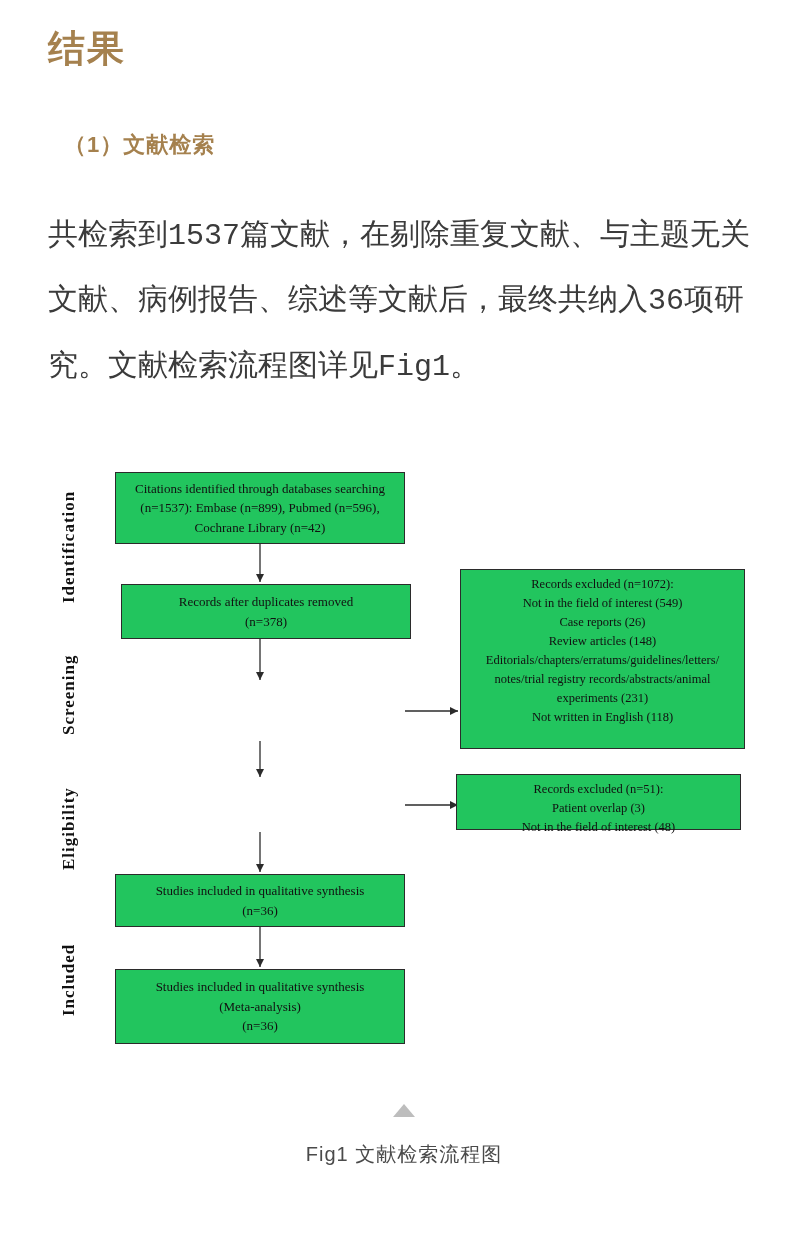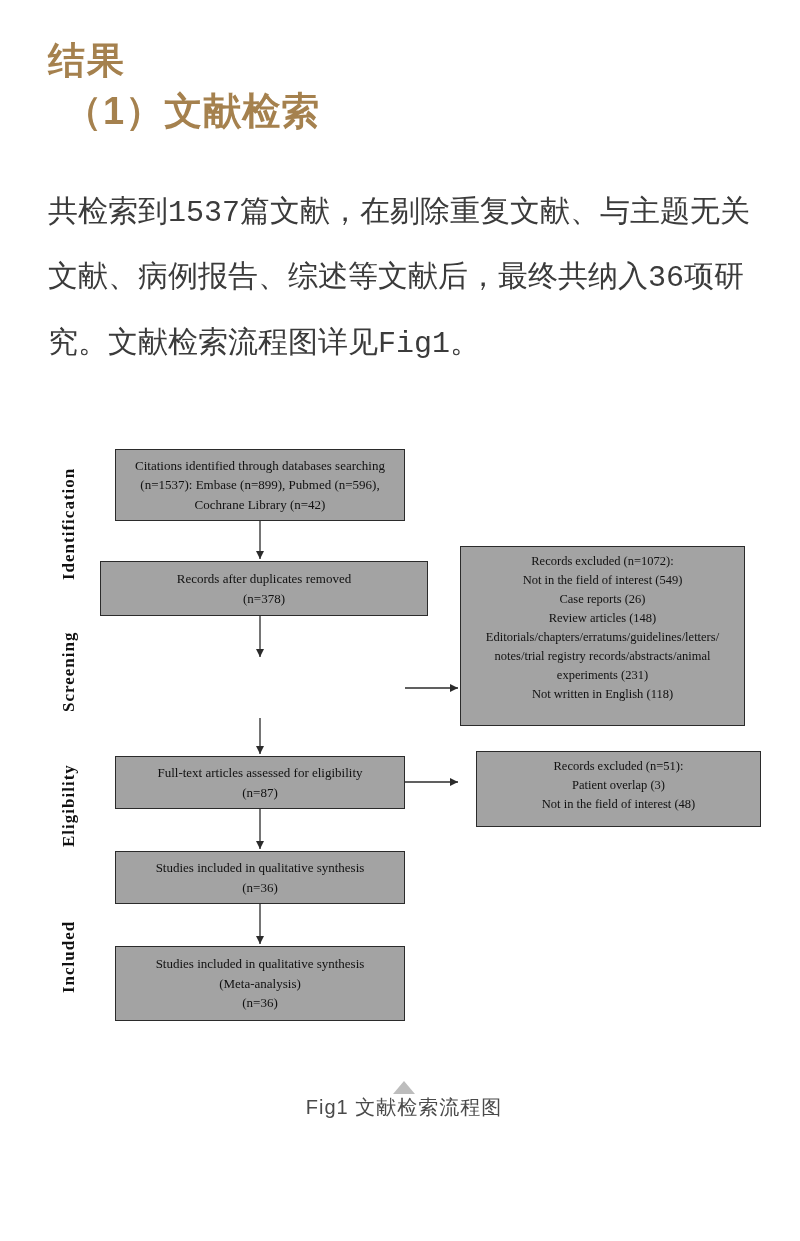--- a/index.html
+++ b/index.html
@@ -1,65 +1,65 @@
 <!DOCTYPE html>
 <html><head>
 <meta charset="utf-8">
 <style>
   * { margin:0; padding:0; box-sizing:border-box; }
   html, body { background:#ffffff; }
   body {
     width:800px; height:1241px; position:relative; overflow:hidden;
     font-family:"Liberation Sans","DejaVu Sans",sans-serif;
   }
-  .page { padding:36px 40px 0 48px; }
+  .page { padding:24px 40px 0 48px; }
 
   .section-title {
     font-size:37px; font-weight:bold; color:#a5814e; letter-spacing:2px;
   }
   .subsection-title {
-    font-size:38px; font-weight:bold; color:#a5814e;
-    padding-left:16px; letter-spacing:1px;
+    font-size:22px; font-weight:bold; color:#a5814e;
+    margin-top:56px; padding-left:16px; letter-spacing:1px;
   }
   .body-text {
     font-size:30px; line-height:2.18; color:#3b3b3b;
     margin-top:44px; width:714px;font-family:Liberation Mono, monospace;
   }
 
   .diagram { position:relative; width:760px; height:592px; margin:64px 0 0 -8px; }
   .connectors { position:absolute; left:0; top:0; }
 
   .stage-label {
     position:absolute; left:12px; width:34px;
     display:flex; align-items:center; justify-content:center;
     writing-mode:vertical-rl; transform:rotate(180deg);
     font-family:"Liberation Serif","DejaVu Serif",serif;
     font-weight:bold; font-size:17px; color:#111; letter-spacing:1px;
   }
 
   .fbox {
-    position:absolute; border:1.3px solid #2b2b2b; background:#a3a3a3; color:#111;
+    position:absolute; border:1.3px solid #2b2b2b; background:#22c55e; color:#111;
     font-family:"Liberation Serif","DejaVu Serif",serif; white-space:pre-line;
   }
   .fbox.center {
     display:flex; align-items:center; justify-content:center;
     text-align:center; font-size:13px; line-height:1.5;
   }
   .fbox.left {
     font-size:12.5px; line-height:1.52; padding:5px 7px; text-align:center;
   }
 
   .collapse-triangle {
     width:0; height:0; margin:48px auto 0;
     border-left:11px solid transparent; border-right:11px solid transparent;
     border-bottom:13px solid #bdbdbd;
   }
   .figure-caption {
     text-align:center; font-size:20px; color:#4a4a4a;
-    letter-spacing:1px; margin-top:0;
+    letter-spacing:1px; margin-top:24px;
   }
 </style>
 </head>
 <body>
 
 <div class="page">
 
   <h1 class="section-title">结果</h1>
 
   <h2 class="subsection-title">（1）文献检索</h2>
@@ -87,44 +87,42 @@
 
     <div class="stage-label" style="top:5px;height:155px">Identification</div>
     <div class="stage-label" style="top:178px;height:105px">Screening</div>
     <div class="stage-label" style="top:308px;height:114px">Eligibility</div>
     <div class="stage-label" style="top:470px;height:92px">Included</div>
 
     <div class="fbox center" style="left:75px;top:8px;width:290px;height:72px">Citations identified through databases searching
 (n=1537): Embase (n=899), Pubmed (n=596),
 Cochrane Library (n=42)</div>
 
-    <div class="fbox center" style="left:60px;top:120px;width:328px;height:55px">Records after duplicates removed
+    <div class="fbox center" style="left:81px;top:120px;width:290px;height:55px">Records after duplicates removed
 (n=378)</div>
 
 
-    <div class="fbox center" style="left:75px;top:315px;width:290px;height:53px">Full-text articles assessed for eligibility
-(n=87)</div>
 
     <div class="fbox center" style="left:75px;top:410px;width:290px;height:53px">Studies included in qualitative synthesis
 (n=36)</div>
 
     <div class="fbox center" style="left:75px;top:505px;width:290px;height:75px">Studies included in qualitative synthesis
 (Meta-analysis)
 (n=36)</div>
 
     <div class="fbox left" style="left:420px;top:105px;width:285px;height:180px">Records excluded (n=1072):
 Not in the field of interest (549)
 Case reports (26)
 Review articles (148)
 Editorials/chapters/erratums/guidelines/letters/
 notes/trial registry records/abstracts/animal
 experiments (231)
 Not written in English (118)</div>
 
-    <div class="fbox left" style="left:436px;top:310px;width:285px;height:76px">Records excluded (n=51):
+    <div class="fbox left" style="left:416px;top:310px;width:285px;height:56px">Records excluded (n=51):
 Patient overlap (3)
 Not in the field of interest (48)</div>
 
   </div>
 
   <div class="collapse-triangle"></div>
 
   <div class="figure-caption">Fig1 文献检索流程图</div>
 
 </div>

